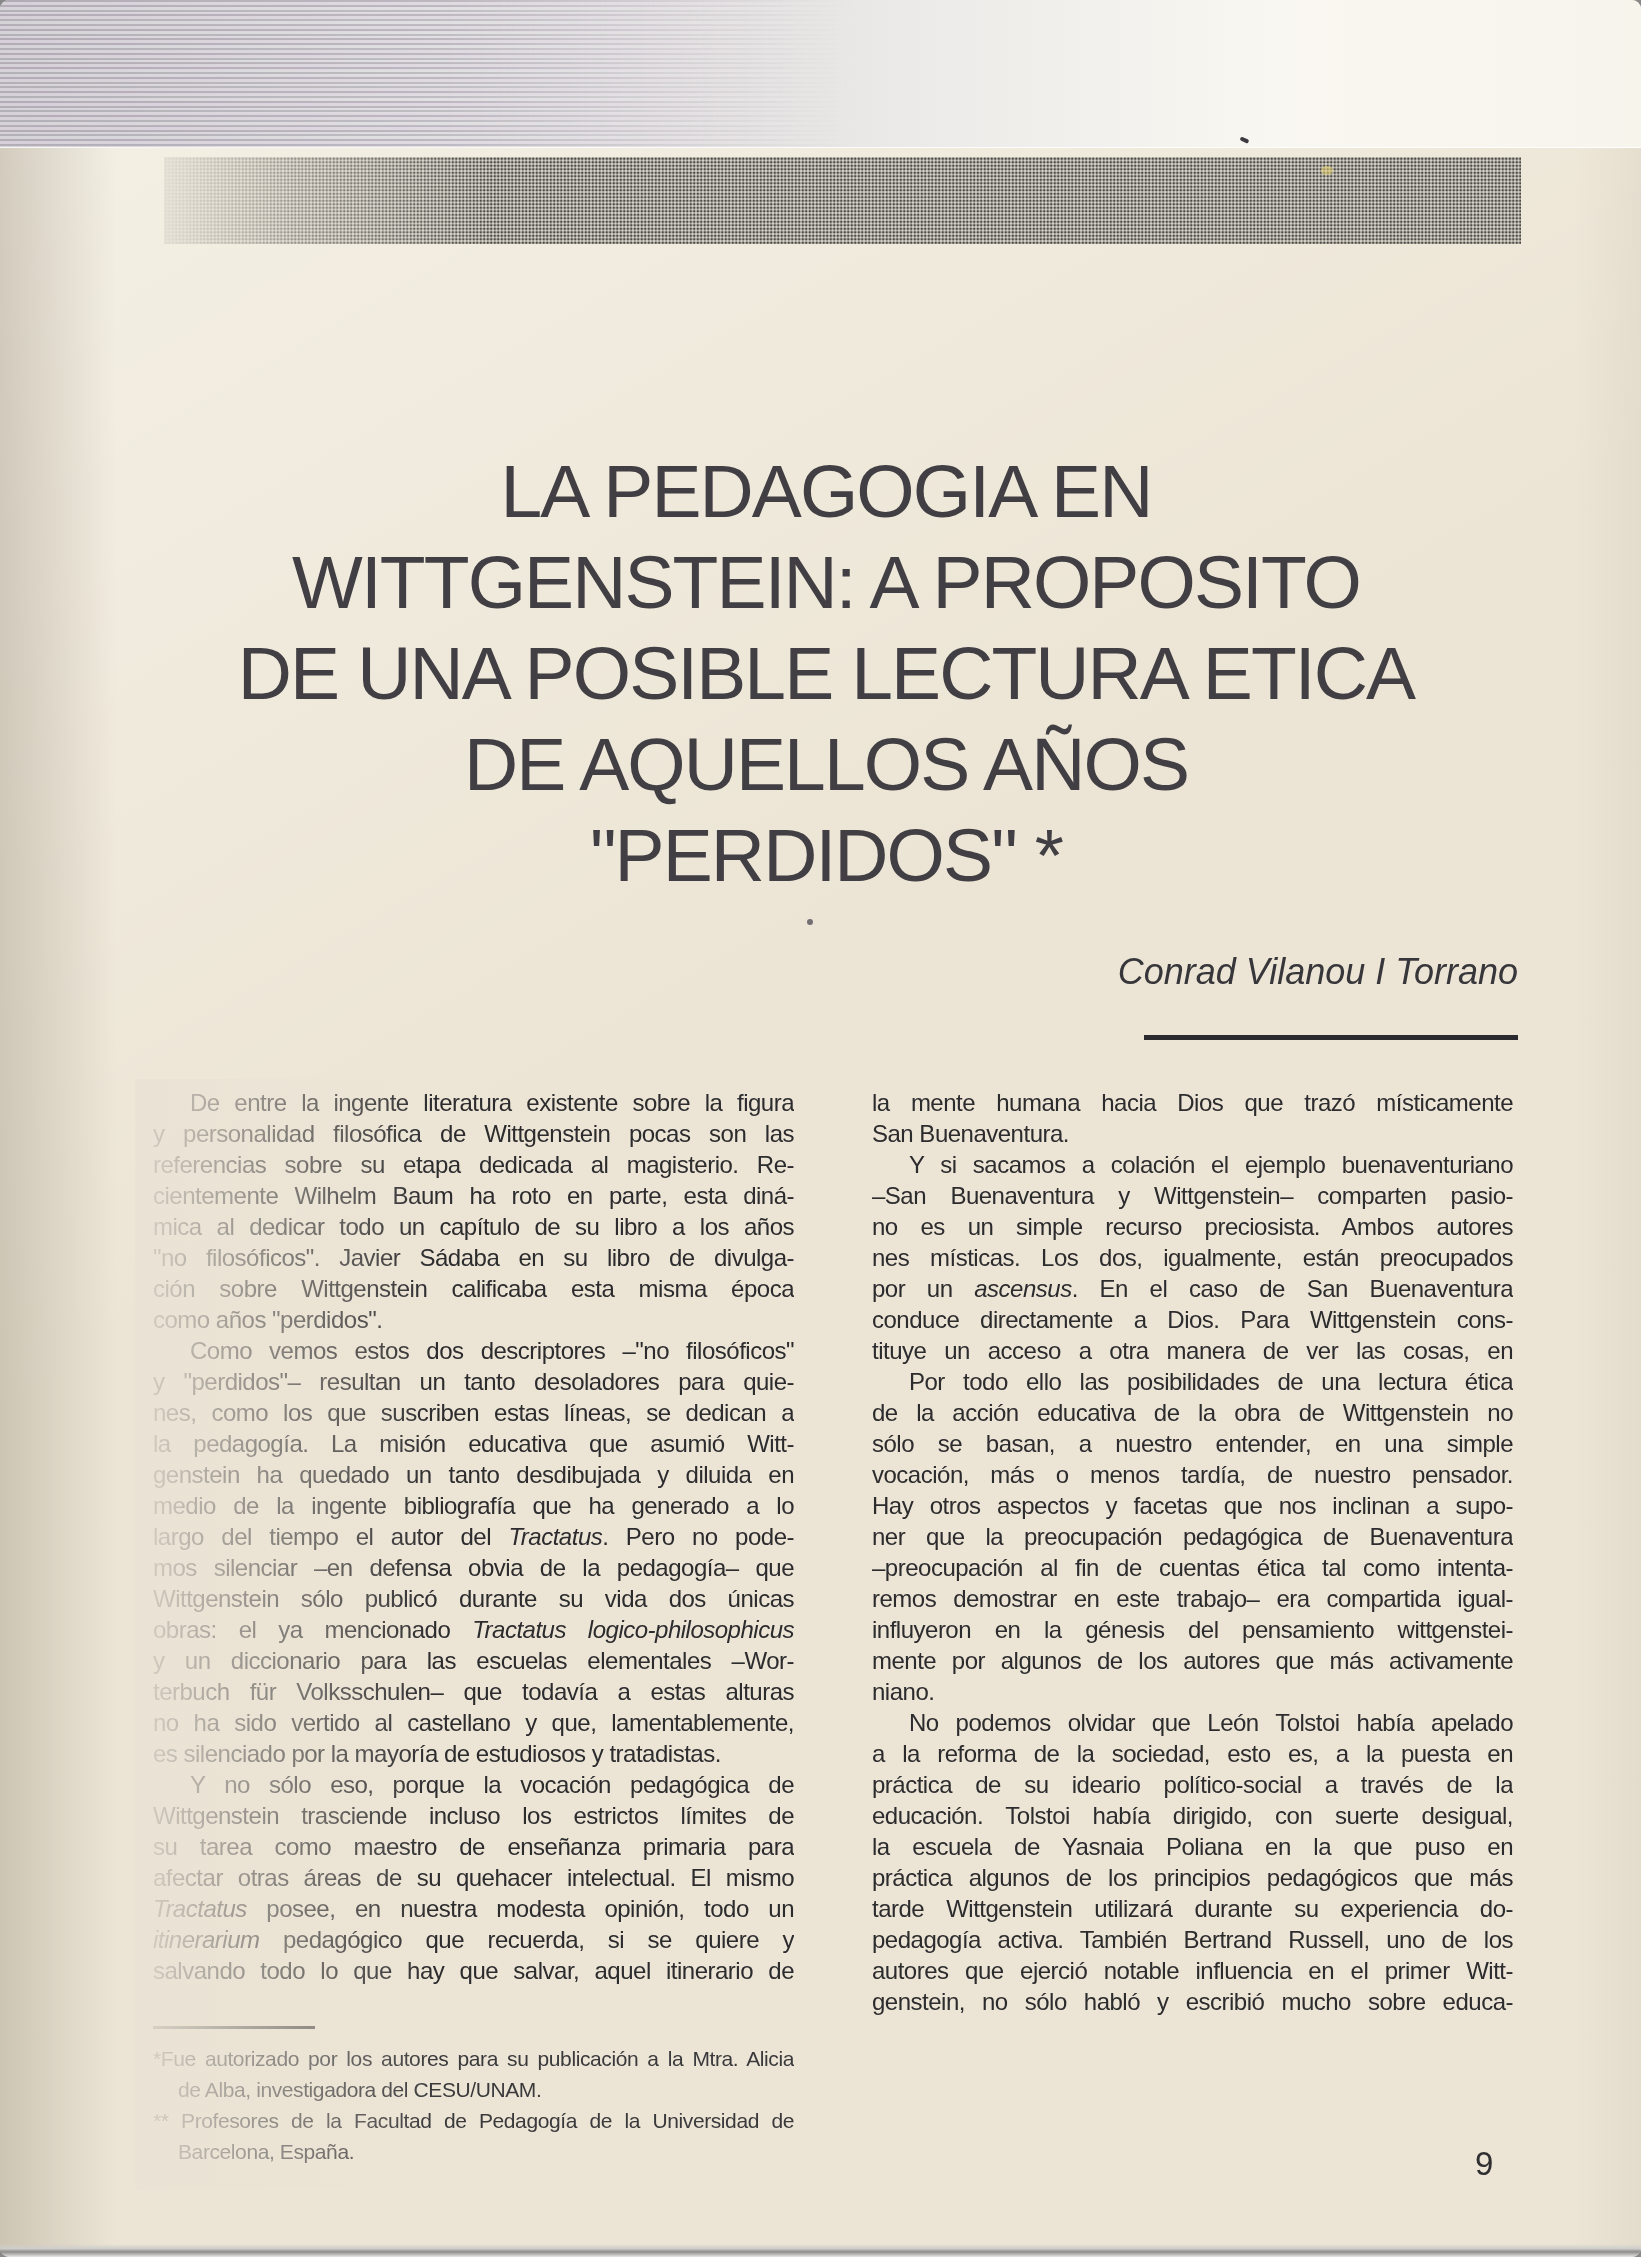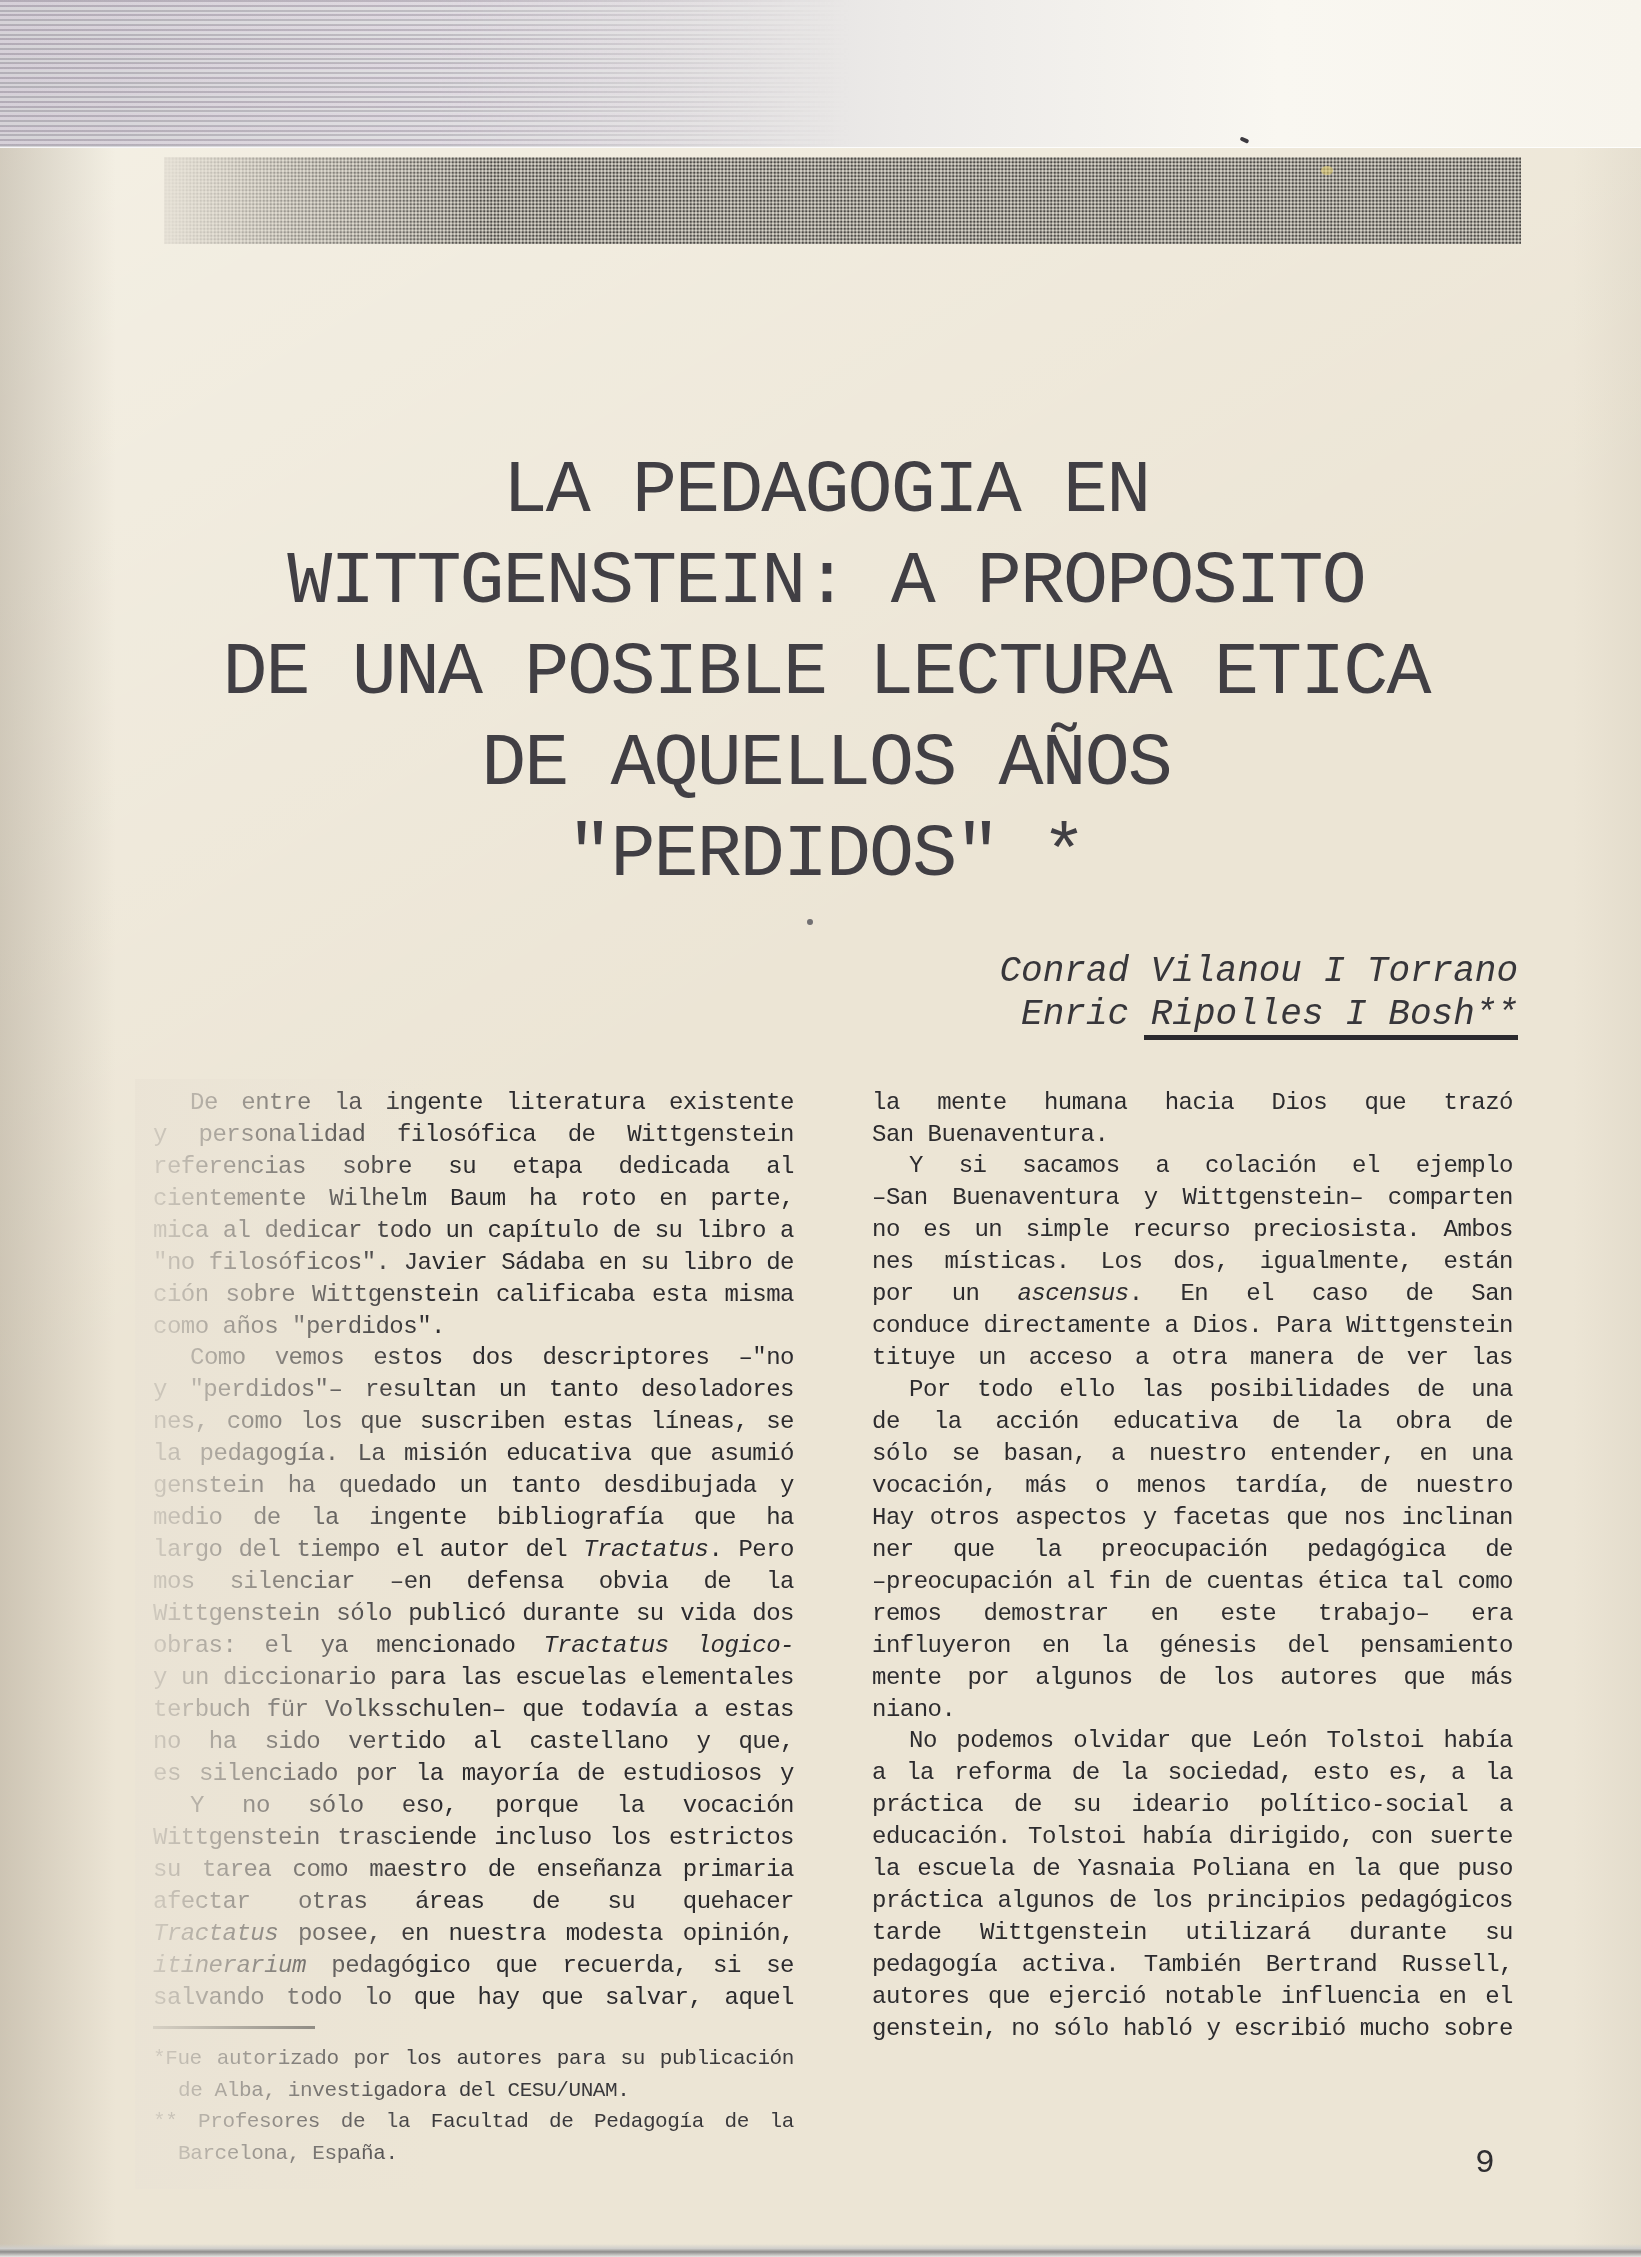--- a/index.html
+++ b/index.html
@@ -6,22 +6,23 @@
   #page{
     position:relative;
     width:1641px;height:2257px;
     margin:0 auto;
     overflow:hidden;
     background-color:#ece5d5;
     background-image:
       linear-gradient(to right, rgba(140,128,110,0.32) 0px, rgba(140,128,110,0) 116px),
       linear-gradient(to left, rgba(150,140,122,0.10) 0px, rgba(150,140,122,0) 68px),
       linear-gradient(150deg, rgba(255,255,250,0.45) 0%, rgba(255,255,250,0) 45%);
-    font-family:Liberation Mono, monospace;
+    font-family:Liberation Sans, sans-serif;
     color:#2c2b2e;
+    border-radius:9px;
   }
   
   .scan-lid{
     position:absolute;left:0;top:0;width:1641px;height:147px;
     background:linear-gradient(to right,#c6c3c9 0%,#d6d4d8 28%,#eceae8 55%,#f9f7f1 78%,#f7f4ec 100%);
     border-bottom:1.9px solid rgba(255,255,255,0.85);
   }
   .scan-streaks{
     position:absolute;left:0;top:0;width:869px;height:147px;
     background-image:
@@ -120,21 +121,20 @@
     <div>WITTGENSTEIN: A PROPOSITO</div>
     <div>DE UNA POSIBLE LECTURA ETICA</div>
     <div>DE AQUELLOS AÑOS</div>
     <div>"PERDIDOS" *</div>
   </div>
 
   <div class="speck speck-title"></div>
 
   <div class="authors">
     <div>Conrad Vilanou I Torrano</div>
-    <div>Enric Ripolles I Bosh**</div>
   </div>
   <div class="author-rule"></div>
 
   <div class="col col-left">
       <div class="para ind">
         <div class="line"><span>De entre la ingente literatura existente sobre la figura</span></div>
         <div class="line"><span>y personalidad filosófica de Wittgenstein pocas son las</span></div>
         <div class="line"><span>referencias sobre su etapa dedicada al magisterio. Re-</span></div>
         <div class="line"><span>cientemente Wilhelm Baum ha roto en parte, esta diná-</span></div>
         <div class="line"><span>mica al dedicar todo un capítulo de su libro a los años</span></div>

